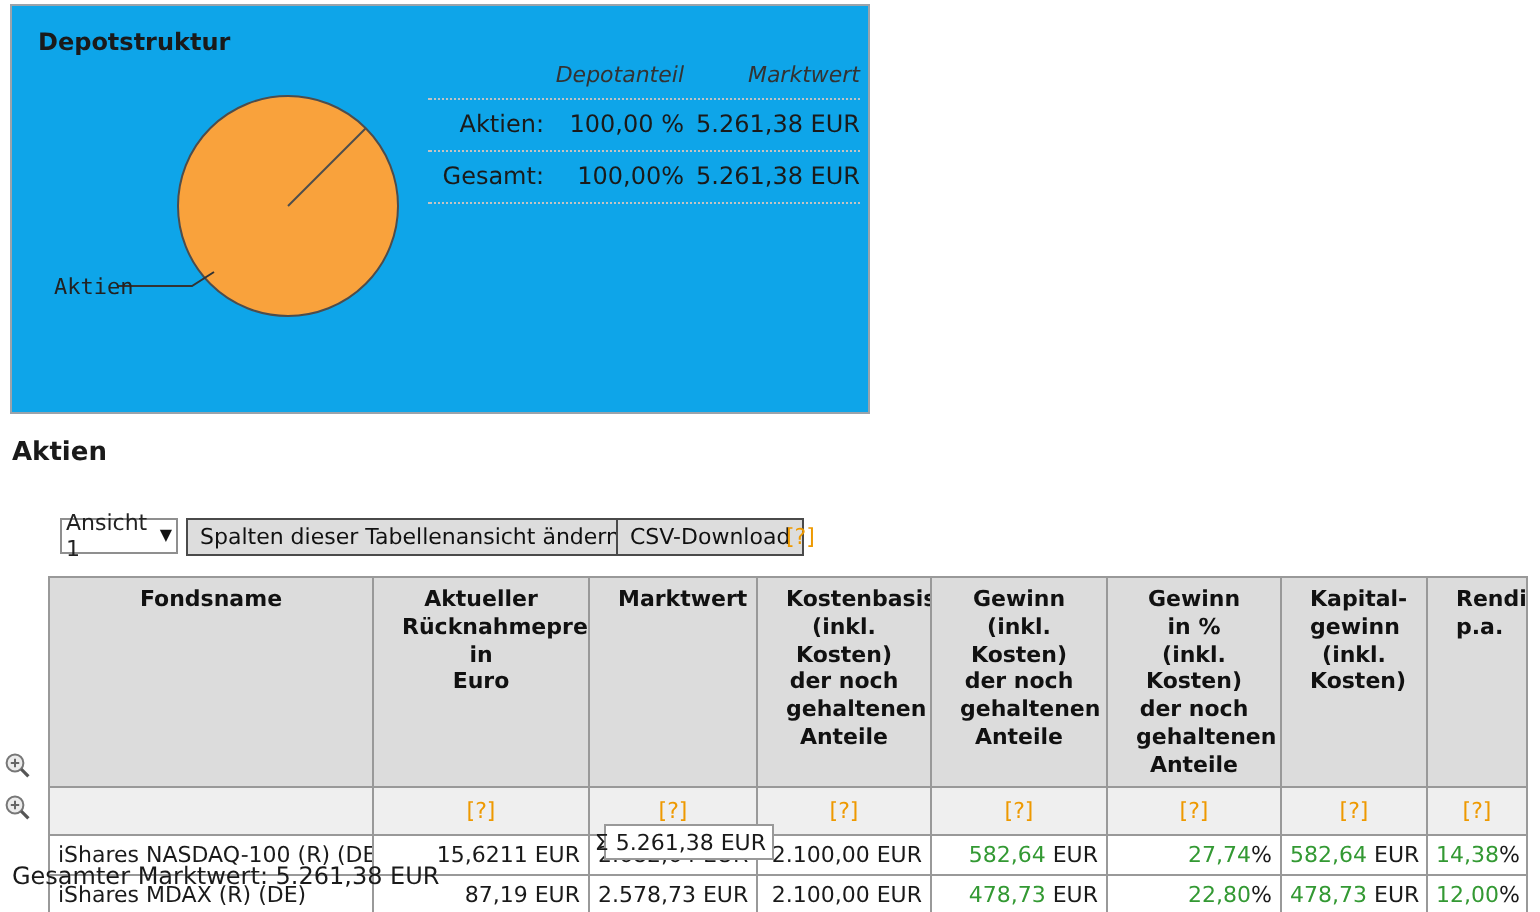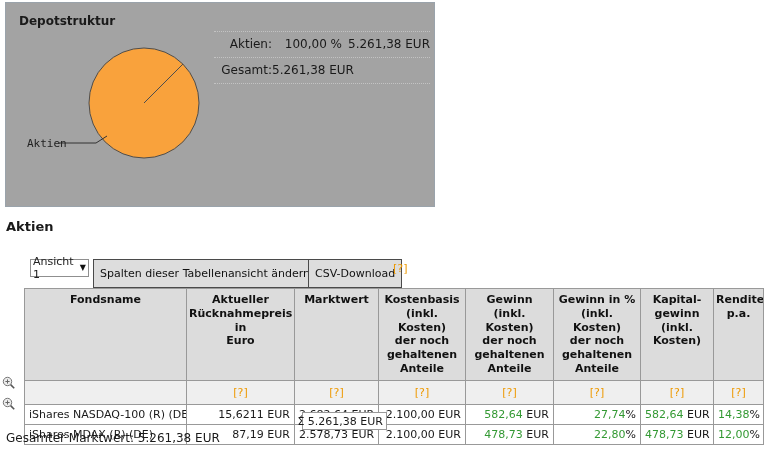--- a/index.html
+++ b/index.html
@@ -1,50 +1,50 @@
 <!DOCTYPE html>
 <html><head>
 <meta charset="utf-8">
 <style>
   * { margin:0; padding:0; box-sizing:border-box; }
   html,body { background:#fff; }
   body { width:770px; height:456px; font-family:"DejaVu Sans","Liberation Sans",sans-serif; color:#222; }
   .page { position:relative; width:770px; height:456px; background:#fff; overflow:hidden; }
 
   
-  .panel { position:absolute; left:5px; top:2px; width:430px; height:205px; border:1px solid #9aa3ab; background:#a3a3a3; }
+  .panel { position:absolute; left:5px; top:2px; width:430px; height:205px; border:1px solid #9aa3ab; background:#0ea5e9; }
   .panel-title { position:absolute; left:13px; top:11px; font-size:12px; font-weight:bold; color:#1a1a1a; }
   .pie-svg { position:absolute; left:0; top:0; }
   .pie-label-text { font-family:"DejaVu Sans Mono","Liberation Mono",monospace; font-size:11px; fill:#222; }
 
   .mini-table { position:absolute; left:208px; top:28px; }
   .mini-row { display:grid; grid-template-columns:58px 70px 88px; align-items:baseline; }
   .mini-cell { text-align:right; white-space:nowrap; }
   .mini-header .mini-cell { font-style:italic; font-size:11px; color:#333; padding-bottom:5px; }
   .mini-data { border-top:1px dotted #c3c3c3; font-size:12px; color:#1a1a1a; }
   .mini-data .mini-cell { padding:5px 0 6px 0; }
   .mini-last { border-bottom:1px dotted #c3c3c3; }
 
   
   .section-title { position:absolute; left:6px; top:219px; font-size:13px; font-weight:bold; color:#1a1a1a; }
   .select-box { position:absolute; left:30px; top:259px; width:59px; height:18px; border:1px solid #8f8f8f; background:#fff;
                 display:flex; align-items:center; justify-content:space-between; font-size:11px; padding:0 2px; cursor:default; }
   .select-arrow { font-size:8px; color:#111; line-height:1; }
-  .btn { position:absolute; top:259px; height:29px; background:#ddd; border:1px solid #4a4a4a; font-family:inherit;
+  .btn { position:absolute; top:259px; height:19px; background:#ddd; border:1px solid #4a4a4a; font-family:inherit;
          font-size:11px; color:#111; padding:0 6px; line-height:17px; cursor:pointer; }
   .btn-columns { left:93px; }
   .btn-csv { left:308px; }
   .help-link { color:#ee9900; font-size:11px; text-decoration:none; cursor:pointer; }
   .help-top { position:absolute; left:393px; top:262px; }
 
   
   .fund-table { position:absolute; left:24px; top:288px; width:739px; border-collapse:collapse; table-layout:fixed; }
   .fund-table th, .fund-table td { border:1px solid #999; overflow:hidden; }
   .fund-table th { background:#dcdcdc; font-size:11px; font-weight:bold; color:#111; text-align:center;
-                   vertical-align:top; padding:4px 2px; white-space:pre-line; line-height:1.25; height:56px; }
+                   vertical-align:top; padding:4px 14px; white-space:pre-line; line-height:1.25; height:56px; }
   .help-row td { background:#efefef; text-align:center; font-size:11px; padding:4px 2px; height:24px; }
   .data-row td { background:#fff; font-size:11px; padding:3px 4px; text-align:right; white-space:nowrap; height:20px; color:#1a1a1a; }
   .data-row td.name-cell { text-align:left; }
   .green { color:#339933;margin-top:40px; }
 
   .sum-box { position:absolute; left:302px; top:412px; width:85px; height:18px; border:1px solid #999; background:#fff;
              font-size:11px; color:#1a1a1a; display:flex; align-items:center; justify-content:flex-end; padding:0 3px; white-space:nowrap; }
 
   .magnifier { position:absolute; left:2px; width:14px; height:14px; cursor:pointer; }
   .mag-1 { top:375px; }
@@ -61,27 +61,33 @@
     <div class="panel-title">Depotstruktur</div>
 
     <svg class="pie-svg" width="215" height="203" viewBox="0 0 215 203">
       <circle cx="138" cy="100" r="55" fill="#F9A23C" stroke="#4d4d4d" stroke-width="1"></circle>
       <line x1="138" y1="100" x2="177" y2="61" stroke="#4d4d4d" stroke-width="1"></line>
       <polyline points="53,140 90,140 101,133" fill="none" stroke="#333" stroke-width="1"></polyline>
       <text x="21" y="144" class="pie-label-text">Aktien</text>
     </svg>
 
     <div class="mini-table">
+      <div class="mini-row mini-header">
+        <div class="mini-cell"></div>
+        <div class="mini-cell">Depotanteil</div>
+        <div class="mini-cell">Marktwert</div>
+      </div>
       <div class="mini-row mini-data">
         <div class="mini-cell">Aktien:</div>
         <div class="mini-cell">100,00 %</div>
         <div class="mini-cell">5.261,38 EUR</div>
       </div>
       <div class="mini-row mini-data mini-last">
         <div class="mini-cell">Gesamt:</div>
+        <div class="mini-cell">100,00%</div>
         <div class="mini-cell">5.261,38 EUR</div>
       </div>
     </div>
   </div>
 
   <div class="section-title">Aktien</div>
 
   <div class="select-box">
     <span>Ansicht 1</span>
     <span class="select-arrow">▼</span>

